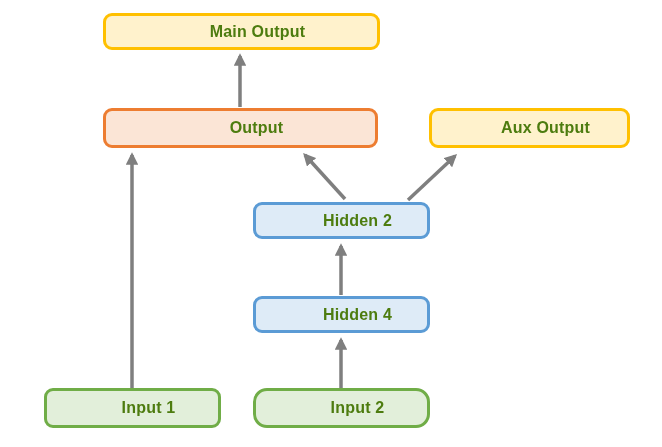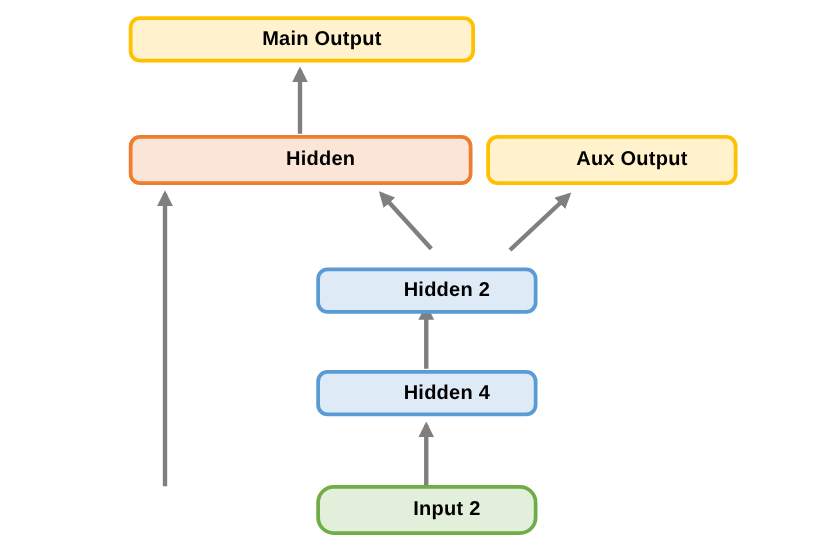--- a/index.html
+++ b/index.html
@@ -29,21 +29,21 @@
     border: 3.3px solid;
     border-radius: 9px;
     display: flex;
     align-items: center;
     justify-content: center;
     z-index: 2;
   }
   .node-label {
     font-size: 16px;
     font-weight: 700;
-    color: #000000;
+    color: #4d7c0f;
     letter-spacing: 0.2px;
     white-space: nowrap;
     padding-left: 32px;
   }
 </style>
 </head>
 <body>
 
 <div class="canvas">
 
@@ -60,33 +60,36 @@
       <line x1="341" y1="295" x2="341" y2="246" stroke="#7f7f7f" stroke-width="3.5" marker-end="url(#arrowhead)"></line>
       <line x1="345" y1="199" x2="305" y2="155" stroke="#7f7f7f" stroke-width="3.5" marker-end="url(#arrowhead)"></line>
       <line x1="408" y1="200" x2="455" y2="156" stroke="#7f7f7f" stroke-width="3.5" marker-end="url(#arrowhead)"></line>
     </svg>
 
   <div class="node" style="left: 103px; top: 13px; width: 277px; height: 37px; background: rgb(255, 242, 204); border-color: rgb(255, 192, 0);">
     <span class="node-label">Main Output</span>
   </div>
 
   <div class="node" style="left: 103px; top: 108px; width: 275px; height: 40px; background: rgb(251, 229, 214); border-color: rgb(237, 125, 49);">
-    <span class="node-label">Hidden</span>
+    <span class="node-label">Output</span>
   </div>
 
-  <div class="node" style="left: 389px; top: 108px; width: 201px; height: 40px; background: rgb(255, 242, 204); border-color: rgb(255, 192, 0); text-align: center;">
+  <div class="node" style="left: 429px; top: 108px; width: 201px; height: 40px; background: rgb(255, 242, 204); border-color: rgb(255, 192, 0); text-align: center;">
     <span class="node-label">Aux Output</span>
   </div>
 
-  <div class="node" style="left: 253px; top: 202px; width: 177px; height: 37px; background: rgb(222, 235, 247); border-color: rgb(91, 155, 213); margin-top: 12px;">
+  <div class="node" style="left: 253px; top: 202px; width: 177px; height: 37px; background: rgb(222, 235, 247); border-color: rgb(91, 155, 213);">
     <span class="node-label">Hidden 2</span>
   </div>
 
   <div class="node" style="left: 253px; top: 296px; width: 177px; height: 37px; background: rgb(222, 235, 247); border-color: rgb(91, 155, 213);">
     <span class="node-label">Hidden 4</span>
   </div>
 
+  <div class="node" style="left: 44px; top: 388px; width: 177px; height: 40px; background: rgb(226, 239, 218); border-color: rgb(112, 173, 71);">
+    <span class="node-label">Input 1</span>
+  </div>
 
   <div class="node" style="left: 253px; top: 388px; width: 177px; height: 40px; background: rgb(226, 239, 218); border-color: rgb(112, 173, 71); border-radius: 14px;">
     <span class="node-label">Input 2</span>
   </div>
 
 </div>
 
 </body></html>

